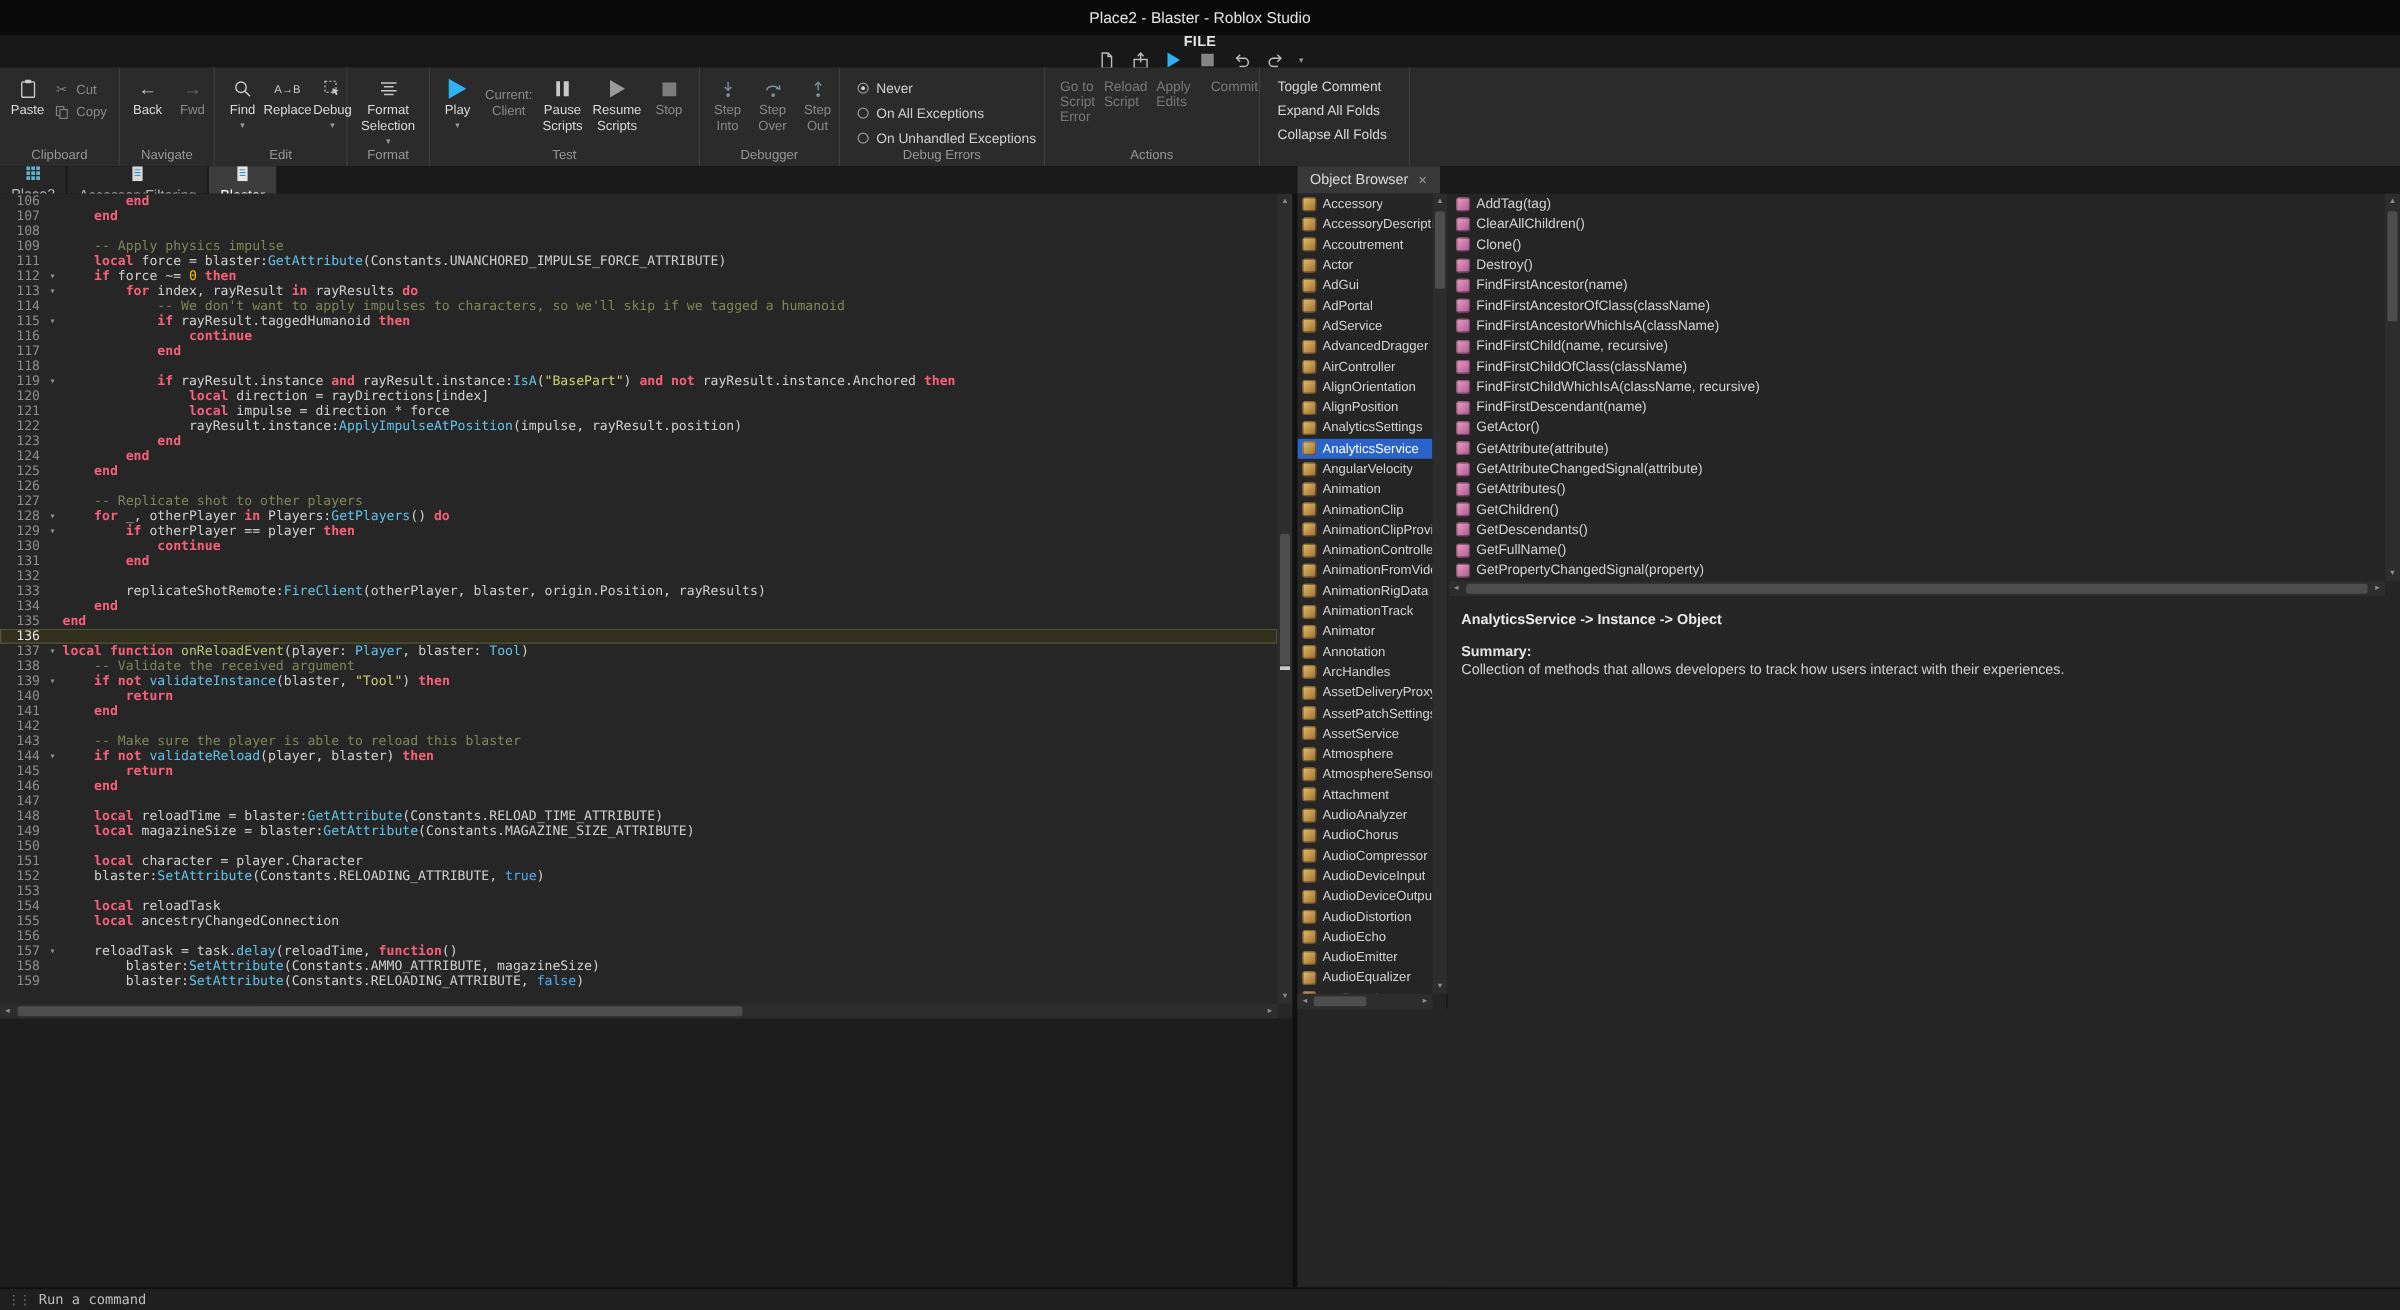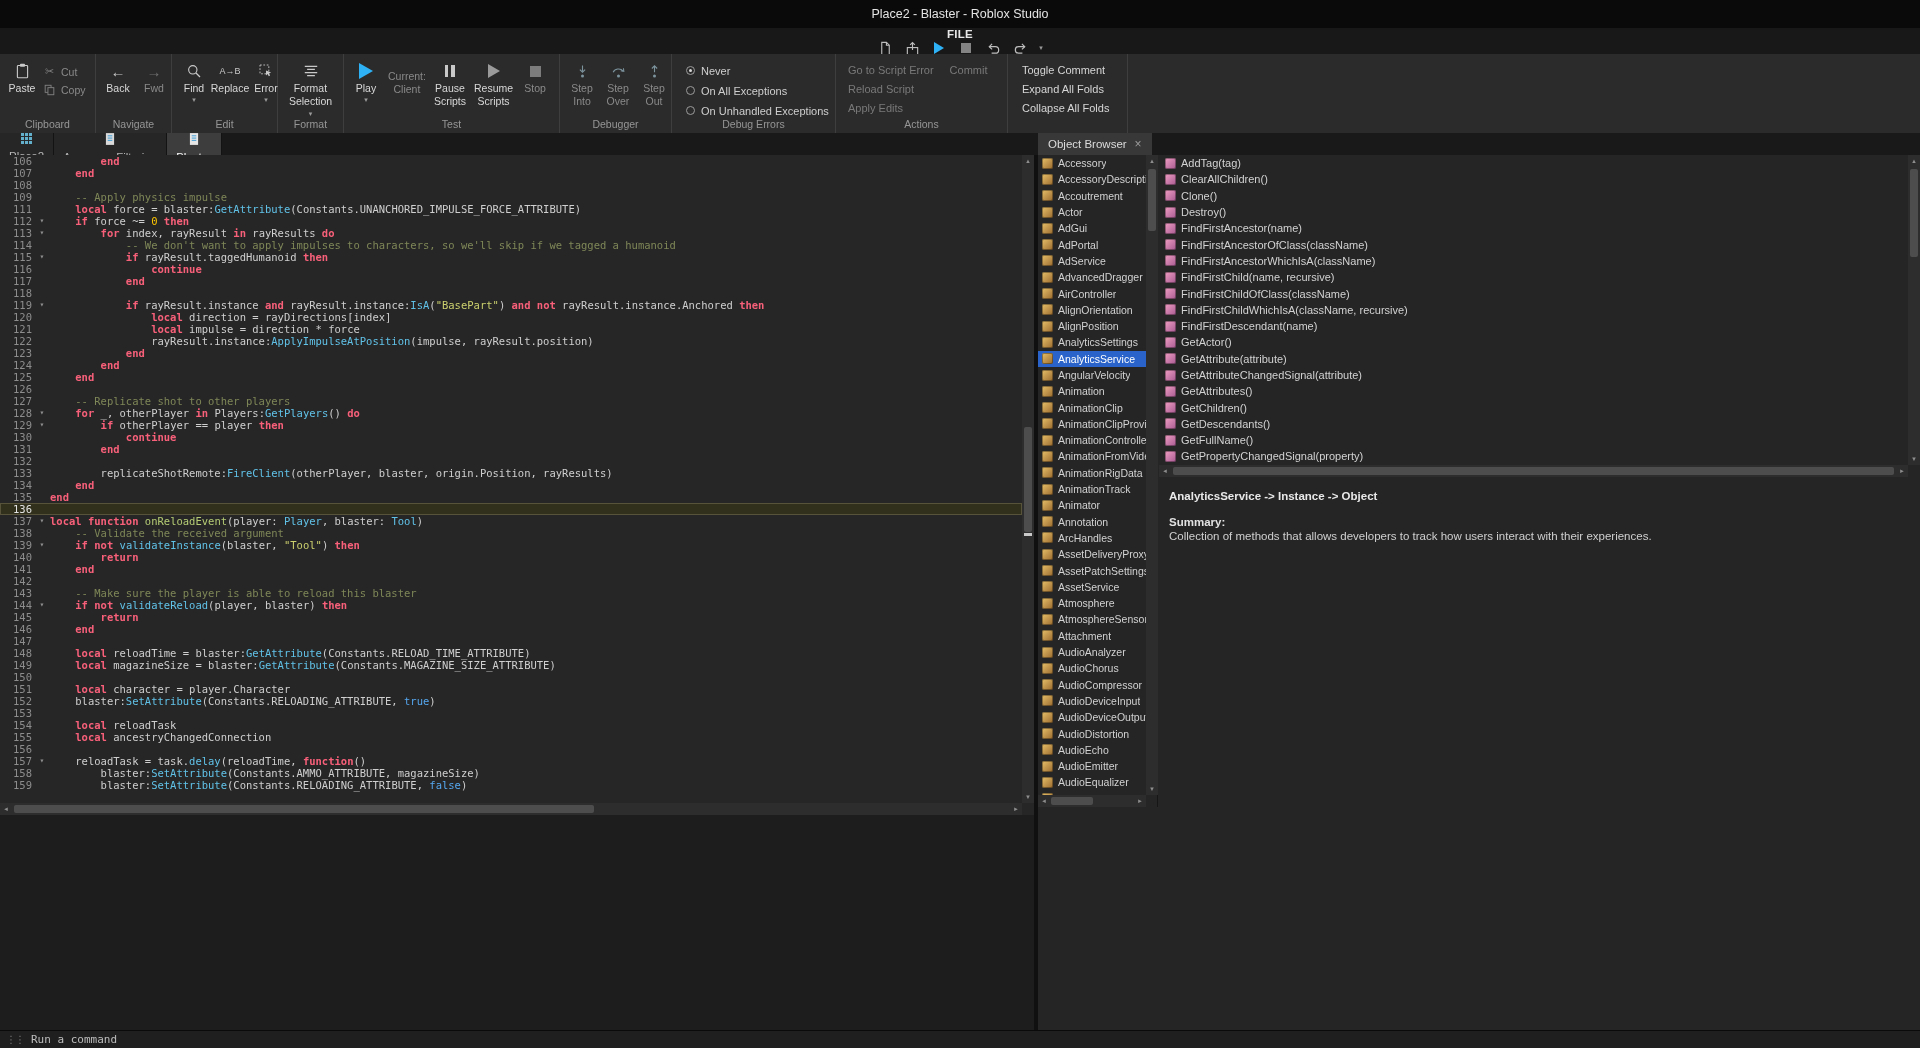--- a/index.html
+++ b/index.html
@@ -50,21 +50,21 @@
   .play-gray{width:0;height:0;border-left:12px solid #9a9a9a;border-top:7px solid transparent;border-bottom:7px solid transparent;}
   .pause-bars{display:flex;gap:3px;}
   .pause-bars i{display:block;width:3.5px;height:12px;background:#c9c9c9;}
   .stop-big{width:11px;height:11px;background:#7c7c7c;}
   .replace-glyph{font-size:9px;color:#c9c9c9;letter-spacing:0;}
   .radio-col{display:flex;flex-direction:column;gap:3px;padding:5px 0 0 10px;}
   .radio-row{display:flex;align-items:center;gap:6px;height:17px;font-size:11px;color:#cfcfcf;}
   .radio{width:9px;height:9px;border:1px solid #9a9a9a;border-radius:50%;position:relative;flex:none;}
   .radio.sel::after{content:"";position:absolute;inset:2px;background:#d9d9d9;border-radius:50%;}
   .actions-grid{display:flex;gap:16px;padding:7px 0 0 8px;}
-  .acol{display:flex;flex-direction:column;gap:7px;font-size:11px;color:#797979;}
+  .acol{display:flex;flex-direction:row;gap:7px;font-size:11px;color:#797979;}
   .folds-col{display:flex;flex-direction:column;gap:7px;padding:7px 0 0 10px;font-size:11px;color:#d6d6d6;}
 
   
   .tabrow{position:absolute;top:133px;left:0;width:100%;height:22px;background:#191919;display:flex;}
   .doctabs{display:flex;width:1034px;flex:none;}
   .dtab{display:flex;align-items:center;gap:6px;padding:0 9px;background:#262626;border-right:1px solid #131313;
     font-size:11.5px;color:#b5b5b5;flex-direction:column;}
   .dtab.active{background:#3d3d3d;color:#ffffff;}
   .tclose{font-size:12px;color:#9a9a9a;margin-left:2px;line-height:10px;}
   .ptabs{display:flex;margin-left:4px;}
@@ -275,21 +275,21 @@
         <span class="ricon replace-glyph">A→B</span>
         <span class="rlabel">Replace</span>
       </div>
       <div class="rbig">
         <span class="ricon">
           <svg width="16" height="16" viewBox="0 0 20 20">
               <rect x="2.5" y="2.5" width="11" height="11" fill="none" stroke="currentColor" stroke-width="1.1" stroke-dasharray="2.2 2"></rect>
               <path d="M10 9.5l6.5 2.3-2.8 1 1.4 2.8-1.6.9-1.5-2.8-2 2z" fill="currentColor"></path>
             </svg>
         </span>
-        <span class="rlabel">Error</span>
+        <span class="rlabel">Debug</span>
         <span class="caret">▾</span>
       </div>
       <div class="glabel">Edit</div>
     </div>
 
     <div class="rgroup g-format">
       <div class="rbig">
         <span class="ricon">
           <svg width="16" height="14" viewBox="0 0 20 18">
               <path d="M2 3h16M5 7h10M2 11h16M5 15h10" stroke="currentColor" stroke-width="1.5"></path>

